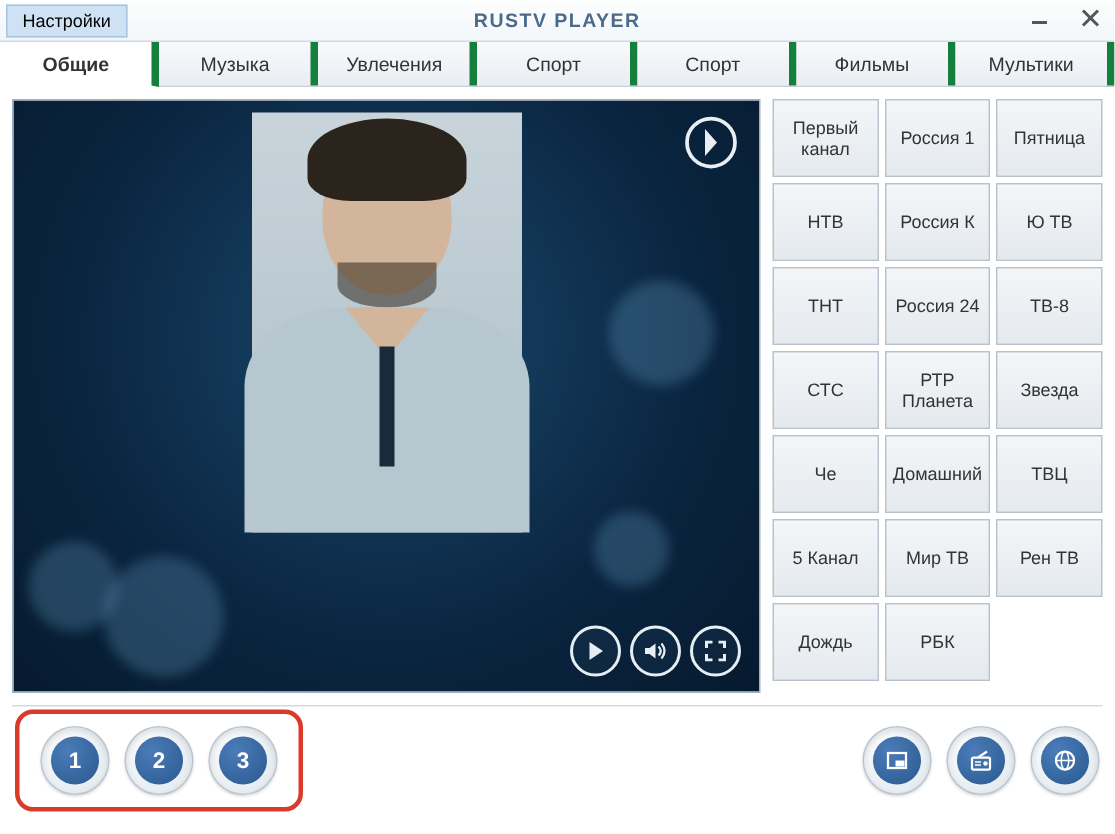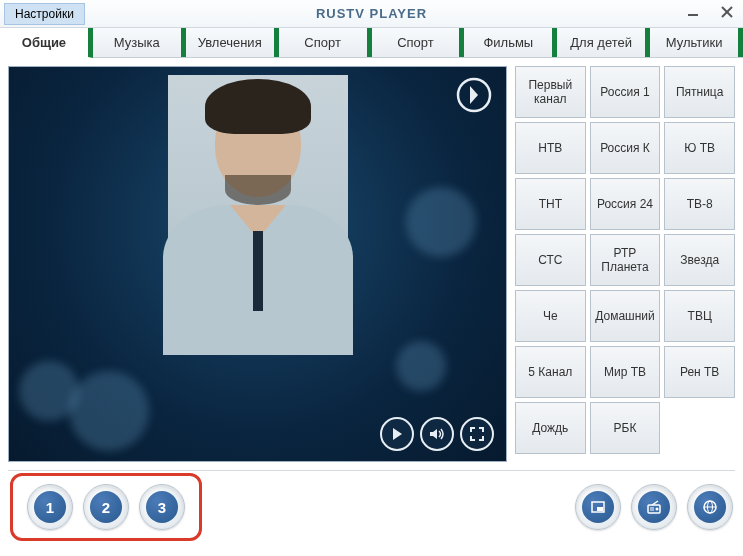--- a/index.html
+++ b/index.html
@@ -261,21 +261,20 @@
   </div>
 </div>
 
 <div class="tabs">
   <div class="tab active">Общие</div>
   <div class="tab">Музыка</div>
   <div class="tab">Увлечения</div>
   <div class="tab">Спорт</div>
   <div class="tab">Спорт</div>
   <div class="tab">Фильмы</div>
-  <div class="tab">Для детей</div>
   <div class="tab">Мультики</div>
 </div>
 
 <div class="content">
   <div class="video-area">
     <div class="bokeh" style="width:60px;height:60px;left:10px;bottom:40px"></div>
     <div class="bokeh" style="width:80px;height:80px;left:60px;bottom:10px"></div>
     <div class="bokeh" style="width:50px;height:50px;right:60px;bottom:70px"></div>
     <div class="bokeh" style="width:70px;height:70px;right:30px;top:120px"></div>
     <div class="person">

